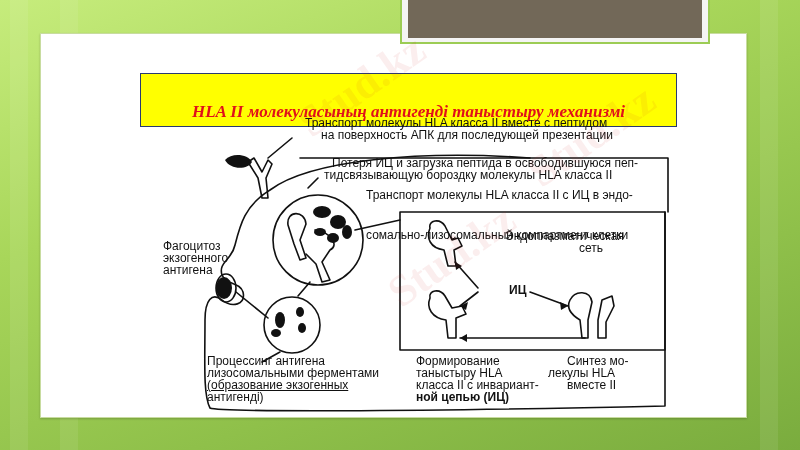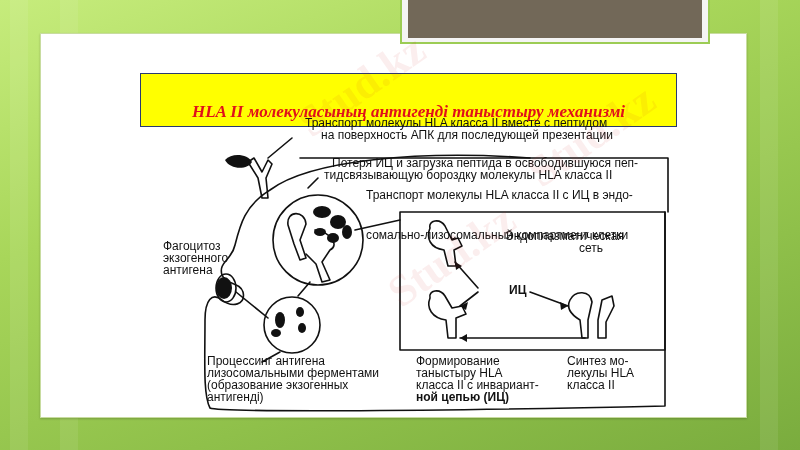--- a/index.html
+++ b/index.html
@@ -124,27 +124,27 @@
 <span class="lbl" style="left:163px;top:252px;">экзогенного</span>
 <span class="lbl" style="left:163px;top:264px;">антигена</span>
 
 <span class="lbl" style="left:505px;top:230px;">Эндоплазматическая</span>
 <span class="lbl" style="left:555px;top:242px;margin-left:24px;">сеть</span>
 
 <span class="lbl" style="left:509px;top:284px;font-weight:bold;text-align:center;">ИЦ</span>
 
 <span class="lbl" style="left:207px;top:355px;">Процессинг антигена</span>
 <span class="lbl" style="left:207px;top:367px;">лизосомальными ферментами</span>
-<span class="lbl" style="left:207px;top:379px;">(образование экзогенных</span>
+<span class="lbl" style="left:207px;top:379px;text-decoration:underline;">(образование экзогенных</span>
 <span class="lbl" style="left:207px;top:391px;">антигенді)</span>
 
 <span class="lbl" style="left:416px;top:355px;">Формирование</span>
 <span class="lbl" style="left:416px;top:367px;">таныстыру HLA</span>
 <span class="lbl" style="left:416px;top:379px;">класса II с инвариант-</span>
 <span class="lbl" style="left:416px;top:391px;font-weight:bold;">ной цепью (ИЦ)</span>
 
 <span class="lbl" style="left:567px;top:355px;">Синтез мо-</span>
-<span class="lbl" style="left:567px;top:367px;">лекулы HLA</span>
-<span class="lbl" style="left:567px;top:379px;">класса II</span>
+<span class="lbl" style="left:548px;top:367px;">лекулы HLA</span>
+<span class="lbl" style="left:567px;top:379px;">вместе II</span>
 
 <span class="watermark" style="left:290px;top:60px;">Stud.kz</span>
 <span class="watermark" style="left:380px;top:230px;">Stud.kz</span>
 <span class="watermark" style="left:520px;top:110px;">Stud.kz</span>
 
 </body></html>

